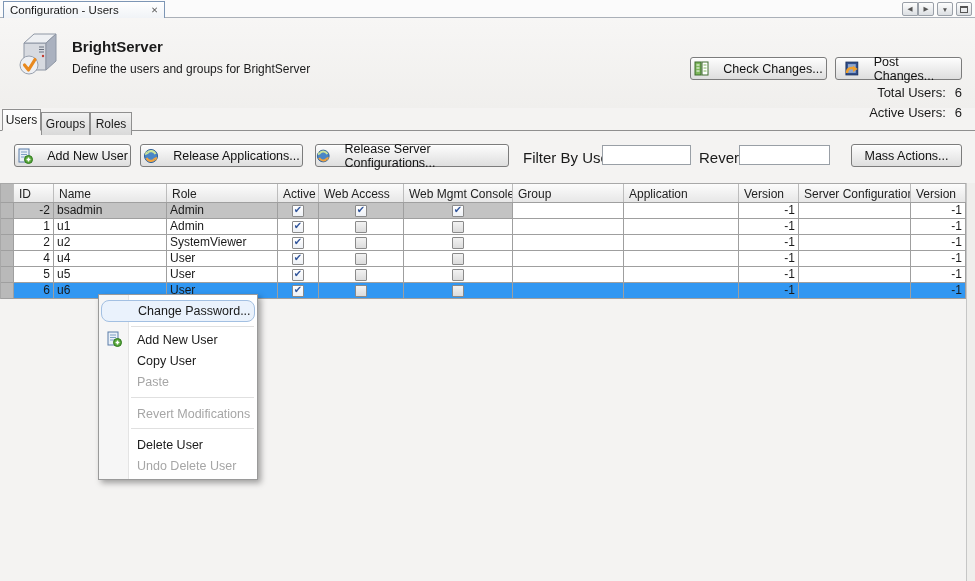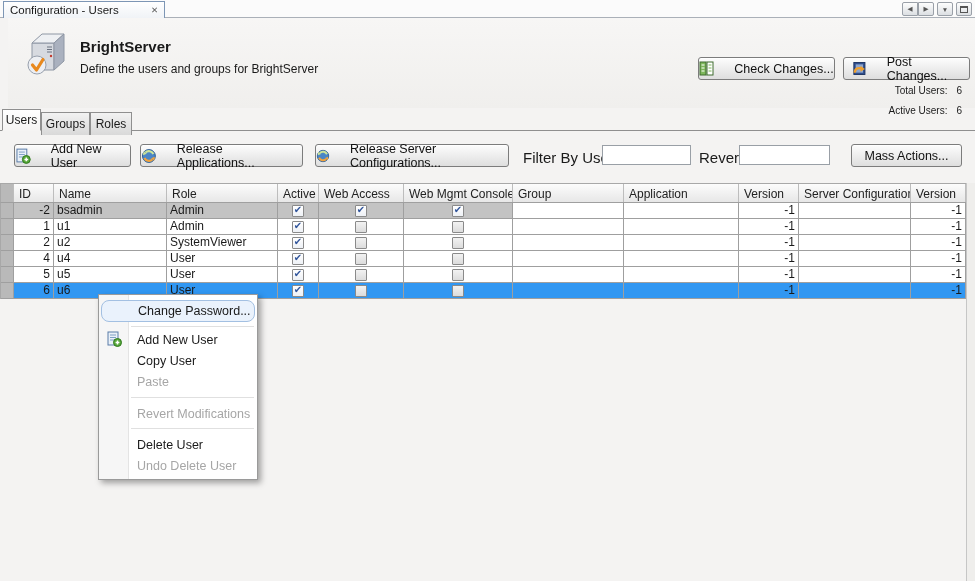--- a/index.html
+++ b/index.html
@@ -13,29 +13,29 @@
              border:1px solid #7d96b5; border-bottom:none; display:flex; align-items:center; padding:0 6px; font-size:11.5px;text-align:center; }
   .doc-tab .close { margin-left:auto; font-size:8.5px; color:#5a5a5a; line-height:1; cursor:default; }
   .winbtns { position:absolute; top:2px; right:3px; display:flex; gap:3px; }
   .winbtn { width:16px; height:14px; border:1px solid #9aa0a8; border-radius:2px; background:linear-gradient(#fdfdfd,#dcdfe3);
             display:flex; align-items:center; justify-content:center; font-size:6.5px; color:#555; }
   .winbtn.joined-l { border-radius:2px 0 0 2px; margin-right:-3px; }
   .winbtn.joined-r { border-radius:0 2px 2px 0; }
   .maxglyph { width:8px; height:7px; border:1px solid #555; border-top:2px solid #555; }
 
   
-  .header { position:absolute; top:18px; left:8px; right:0; height:90px; background:linear-gradient(#f7f6f5,#f0efed); }
+  .header { position:absolute; top:18px; left:0; right:0; height:90px; background:linear-gradient(#f7f6f5,#f0efed); }
   .logo { position:absolute; left:15px; top:11px; }
   .app-title { position:absolute; left:72px; top:20px; font-size:15px; font-weight:bold; }
   .app-subtitle { position:absolute; left:72px; top:44px; font-size:12px; }
-  .btn { display:inline-flex; align-items:center; justify-content:center; gap:20px; border:1px solid #7c7c7c; border-radius:3px;
+  .btn { display:inline-flex; align-items:center; justify-content:center; gap:14px; border:1px solid #7c7c7c; border-radius:3px;
          background:linear-gradient(#fdfdfd,#dedede); box-shadow:inset 0 1px 0 #fff; font-size:12.5px; color:#111; cursor:default; }
   #btn-check { position:absolute; left:690px; top:39px; width:137px; height:23px; }
   #btn-post  { position:absolute; left:835px; top:39px; width:127px; height:23px;padding-left:8px; }
-  .stat-line { position:absolute; right:13px; display:flex; gap:9px; font-size:10px; }
+  .stat-line { position:absolute; right:13px; display:flex; gap:9px; font-size:13px; }
   #stat-total { top:67px; } #stat-active { top:87px; }
 
   
   .subtabs { position:absolute; top:109px; left:0; right:0; height:22px; border-bottom:1px solid #8f8f8f; }
   .subtab { position:absolute; font-size:12px; display:flex; align-items:center; justify-content:center; border:1px solid #8f8f8f; }
   .subtab.active { left:2px; top:0; width:39px; height:22px; background:linear-gradient(#ffffff,#f5f4f3); border-bottom:1px solid #f5f4f3; z-index:2; }
   .subtab.idle { top:3px; height:23px; background:linear-gradient(#f2f2f2,#d9d9d9); border-bottom:none; }
   #tab-groups { left:41px; width:49px; } #tab-roles { left:90px; width:42px; }
 
   

